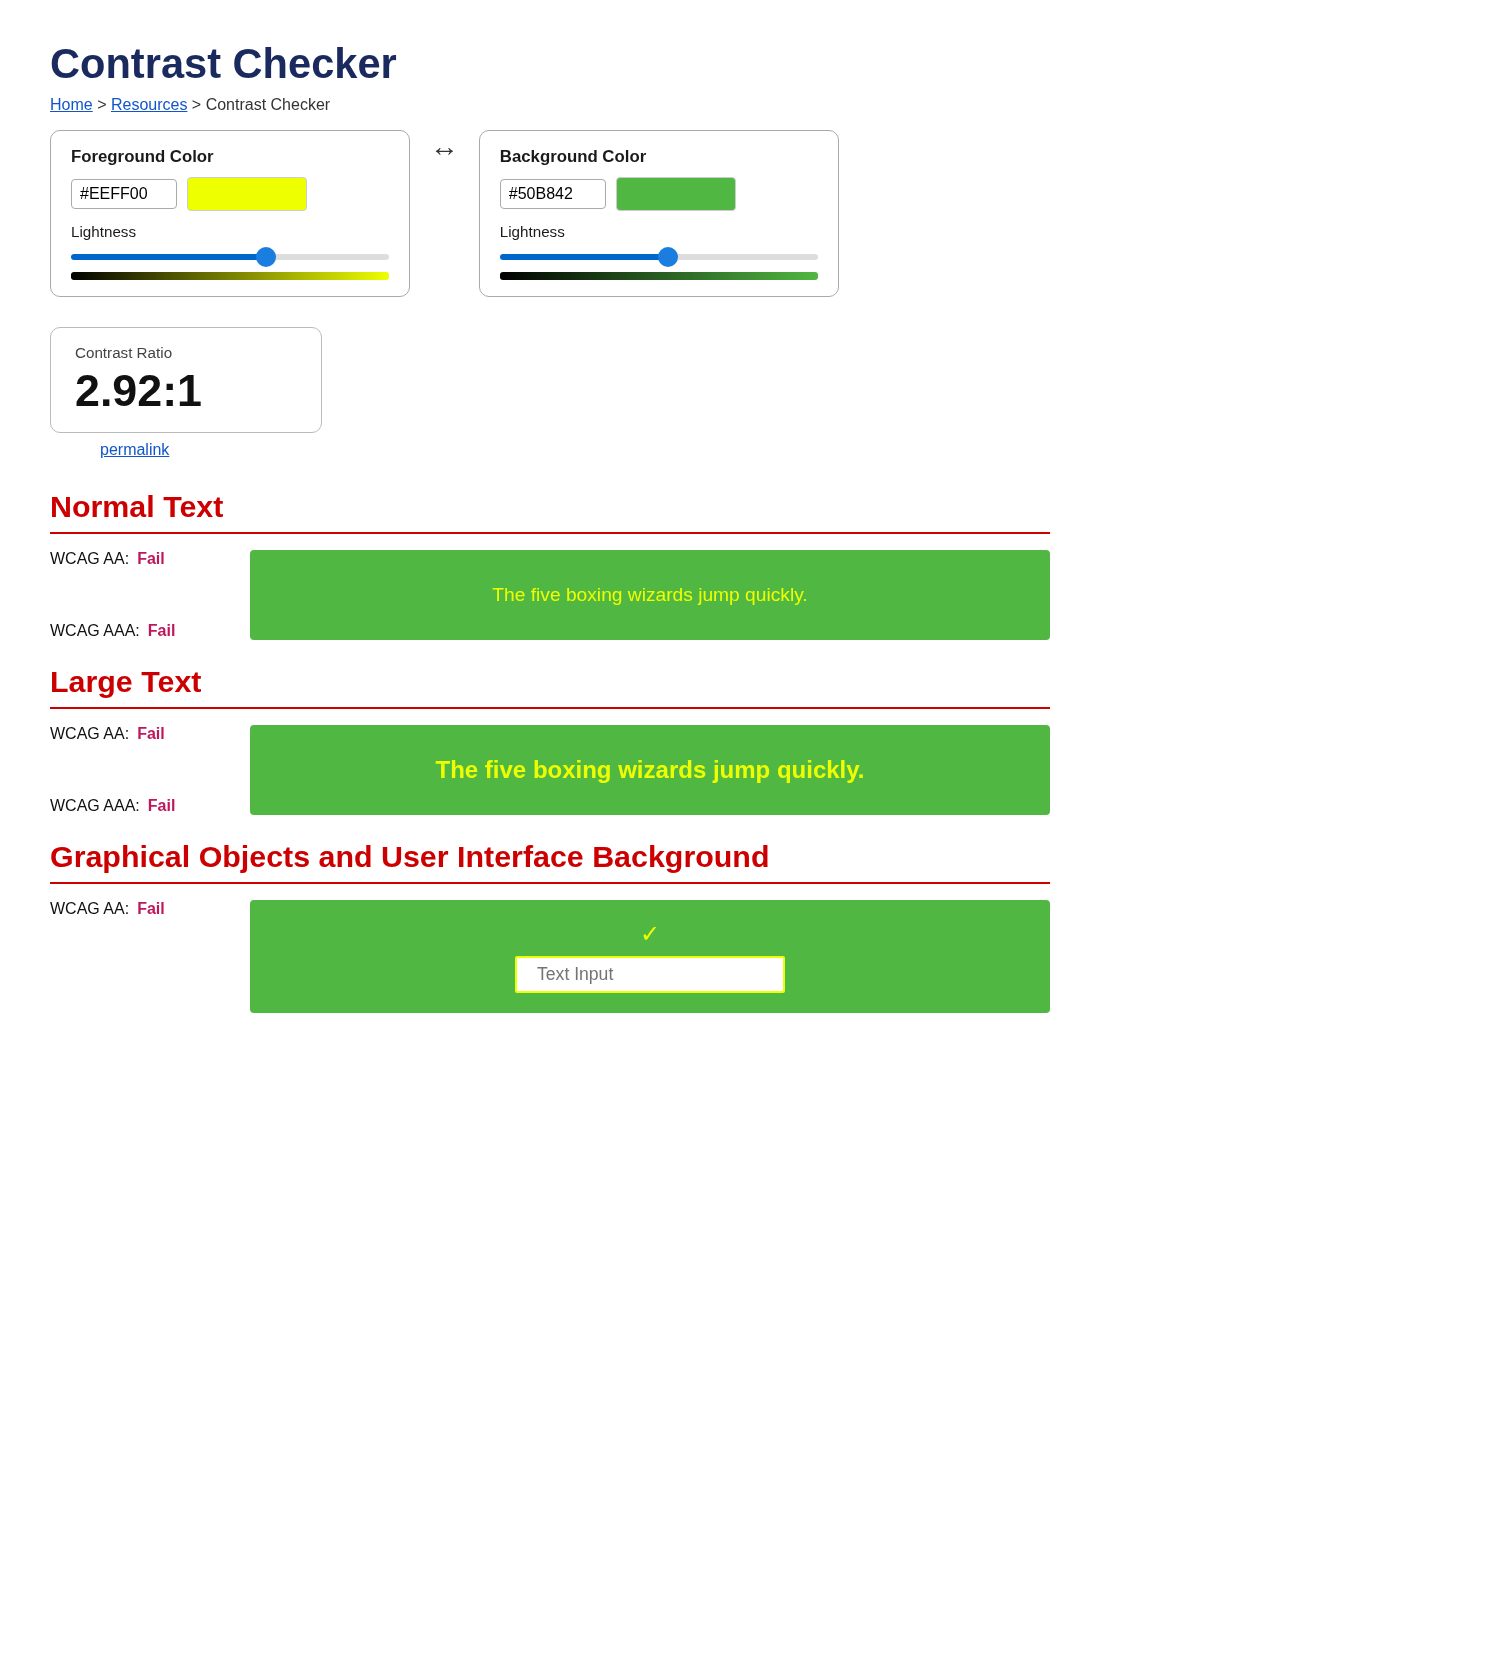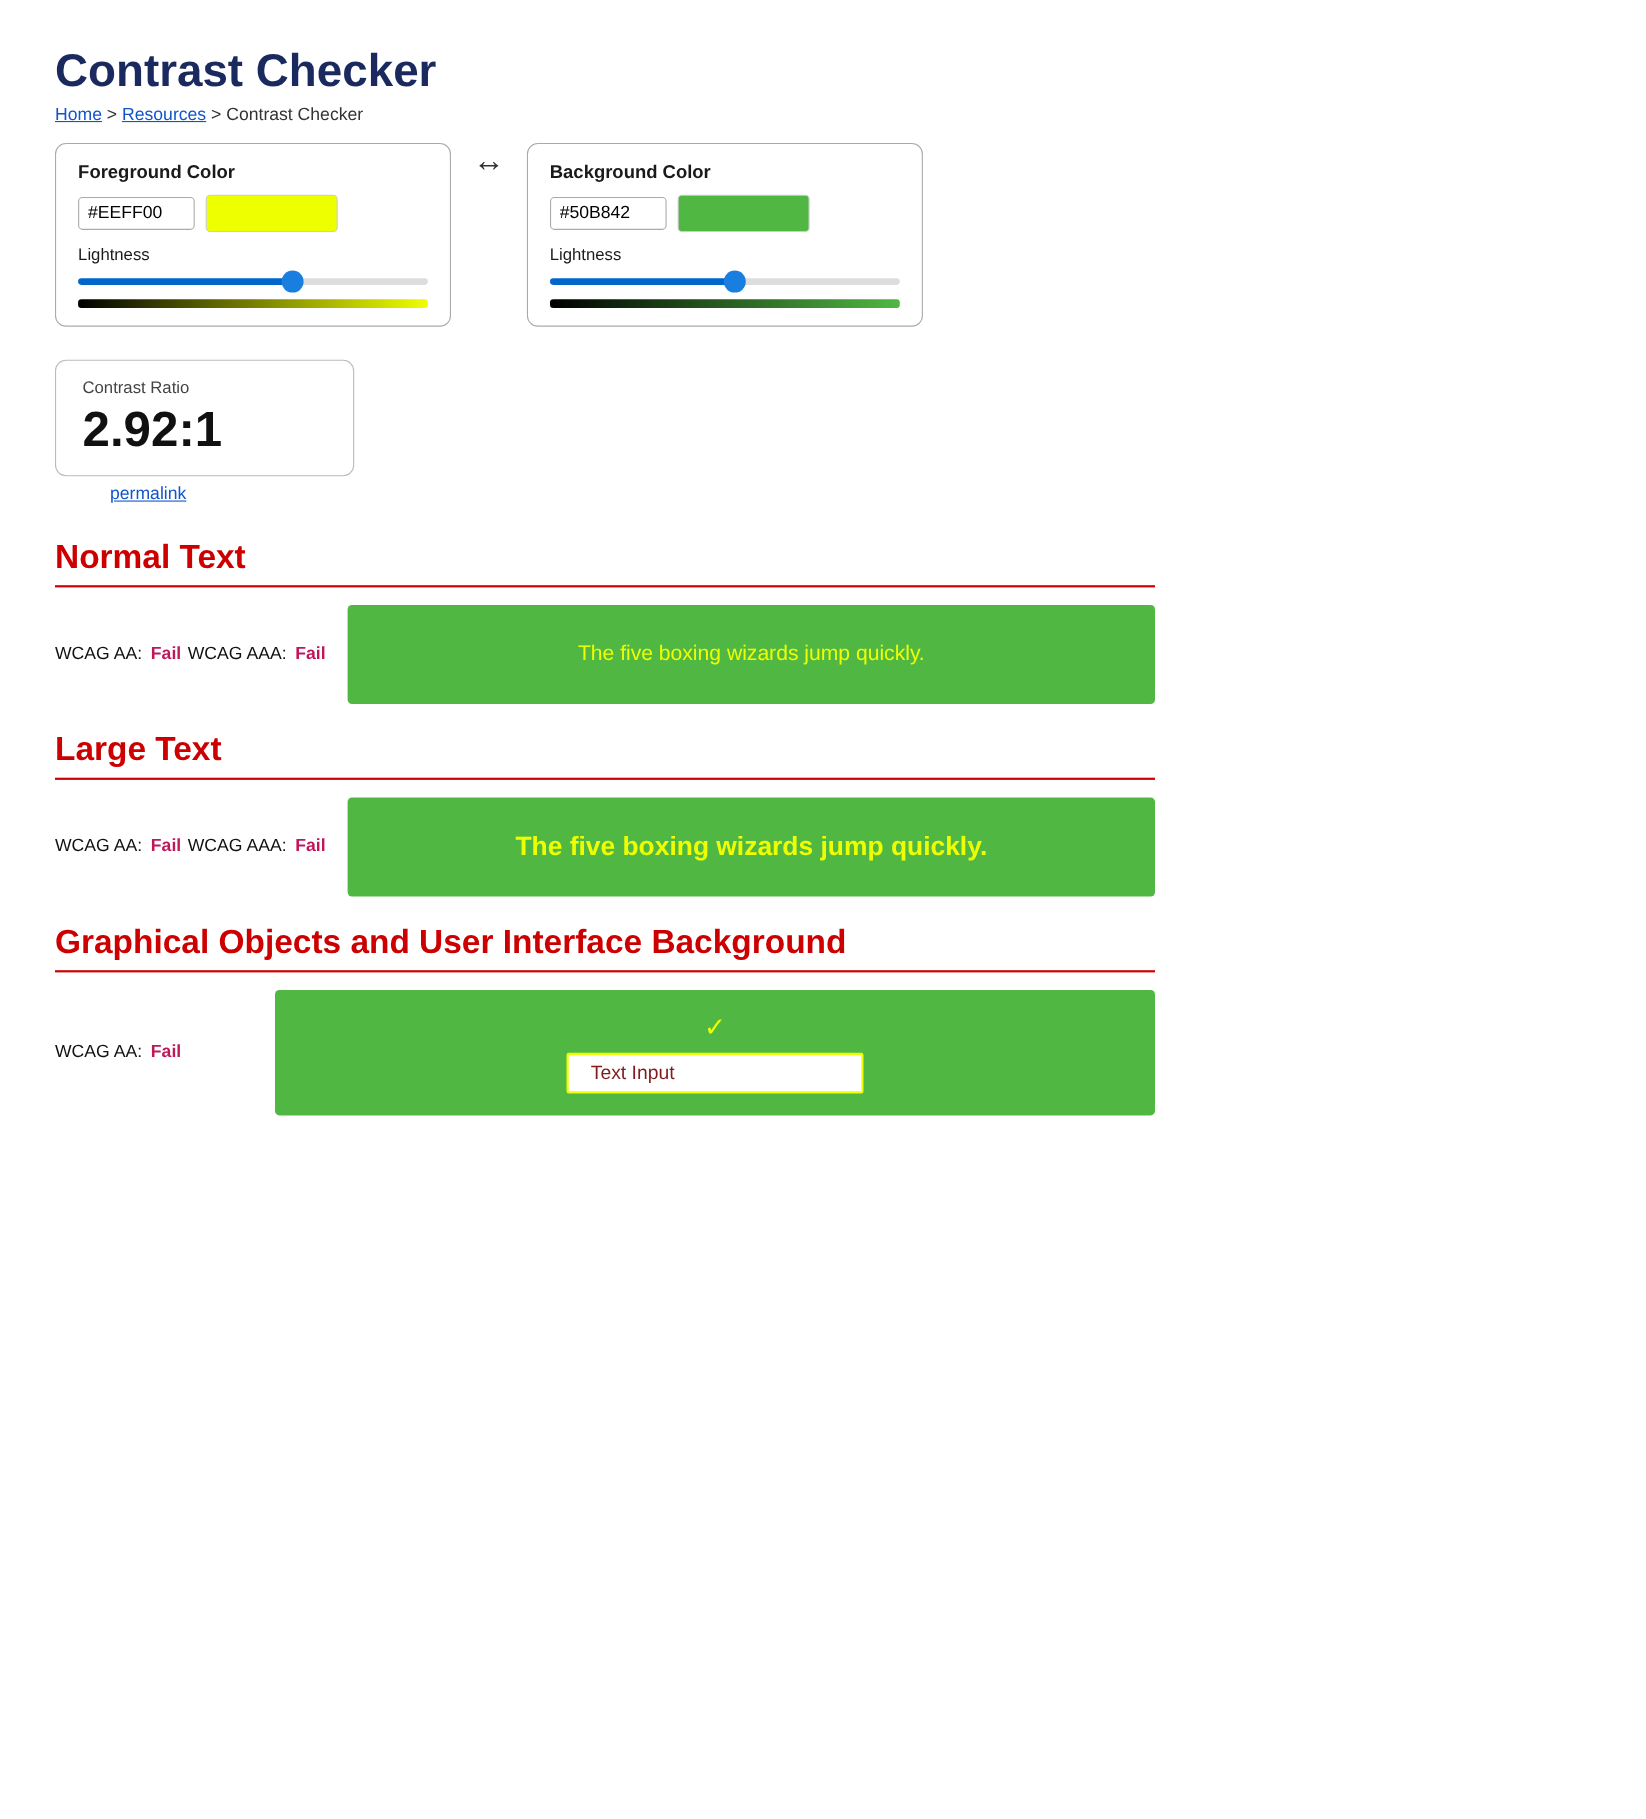--- a/index.html
+++ b/index.html
@@ -156,20 +156,21 @@
     .wcag-row {
       display: flex;
       align-items: stretch;
       gap: 20px;
       margin-bottom: 24px;
     }
 
     .wcag-labels {
       min-width: 180px;
       display: flex;
+      flex-direction: column;
       justify-content: space-between;
       gap: 6px;
     }
 
     .wcag-label-line {
       font-size: 1rem;
       color: #111;
       display: flex;
       gap: 8px;
       align-items: center;
@@ -215,21 +216,21 @@
     }
 
     .checkmark-icon {
       color: #EEFF00;
       font-size: 1.5rem;
     }
 
     .text-input-preview {
       border: 2px solid #EEFF00;
       background: #ffffff;
-      color: #7f1d1d;
+      color: #737373;
       font-size: 1.1rem;
       padding: 6px 20px;
       min-width: 200px;
       border-radius: 2px;
     }
 
     .fg-gradient {
       background: linear-gradient(to right, #000000, #EEFF00);
       height: 8px;
       border-radius: 3px;

